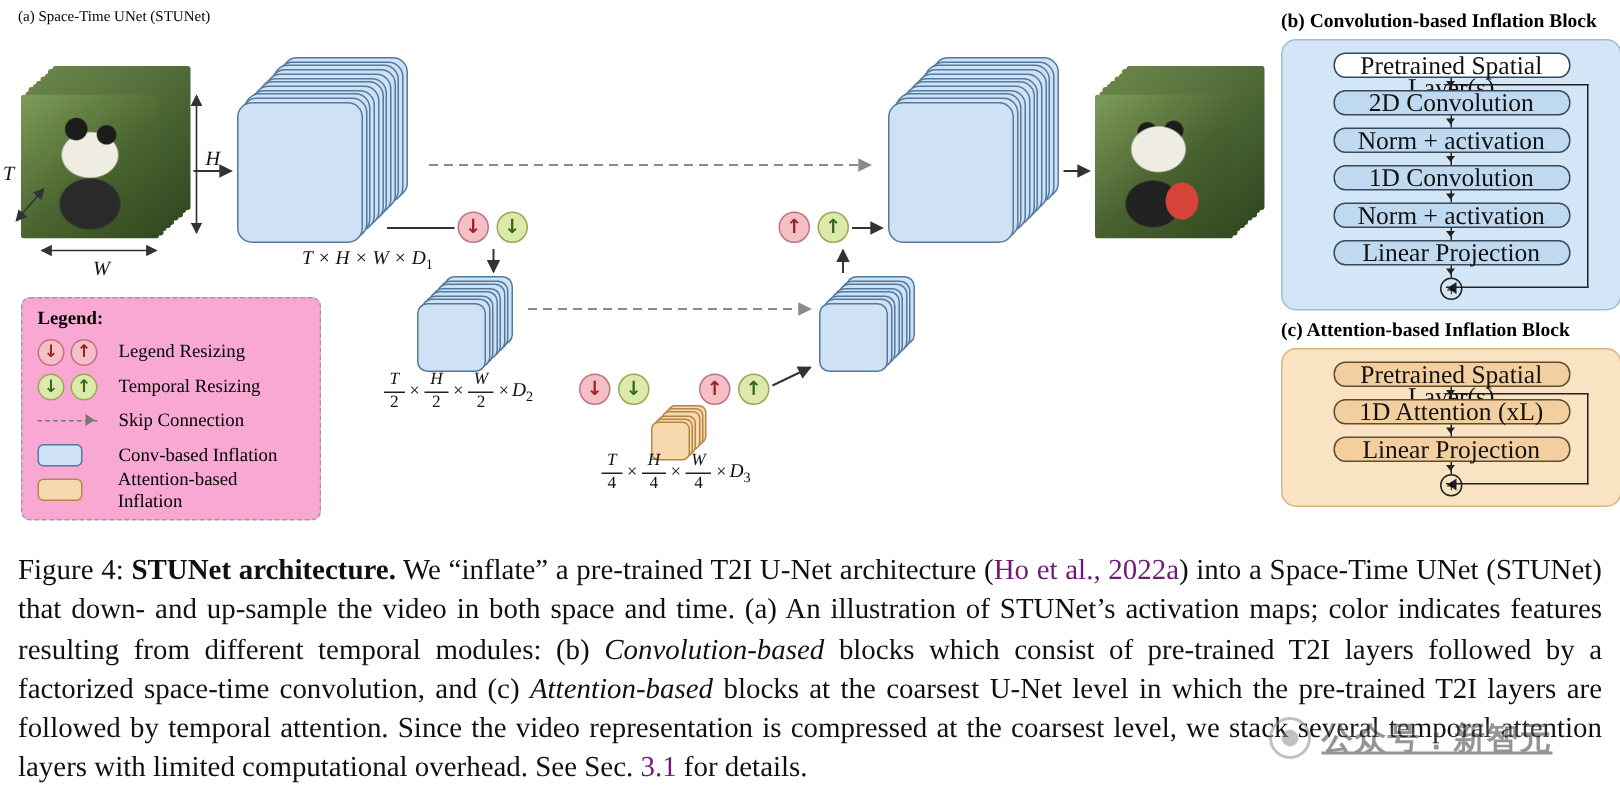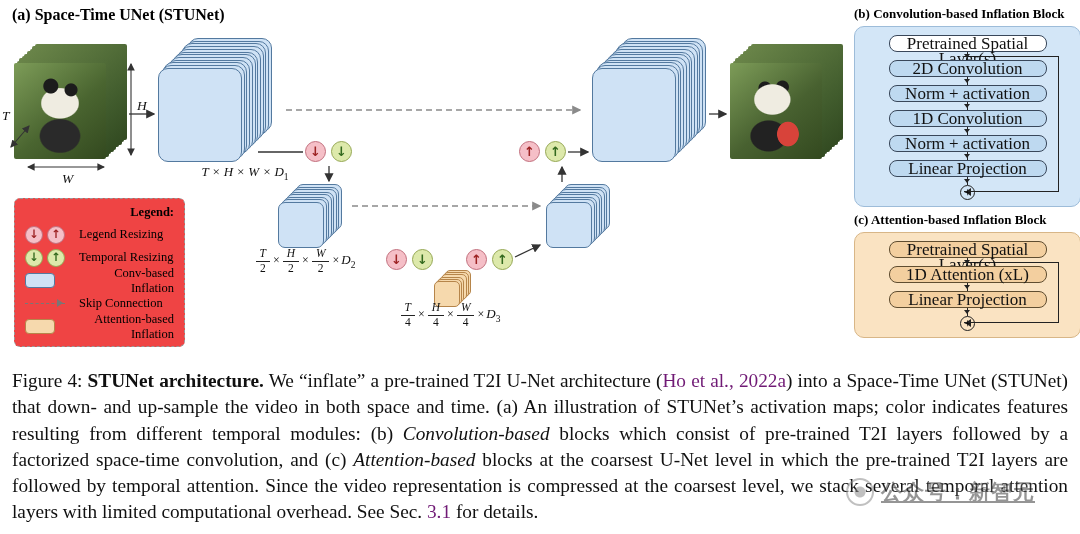--- a/index.html
+++ b/index.html
@@ -2,21 +2,21 @@
 <html><head>
 <meta charset="utf-8">
 <style>
   * { box-sizing: border-box; margin: 0; padding: 0; }
   html, body { background: #fff; }
   .page { position: relative; width: 1080px; height: 534px; background: #fff; overflow: hidden;
           font-family: "Liberation Serif", "DejaVu Serif", serif; }
 
   .figure-area { position: absolute; left: 0; top: 0; width: 1080px; height: 362px; }
 
-  .pa-label { position: absolute; left: 12px; top: 6px; font-weight: bold; font-size: 16px; color: #000; }
+  .pa-label { position: absolute; left: 12px; top: 6px; font-weight: normal; font-size: 10px; color: #000; }
 
   
   .stack { position: absolute; }
   .stack .sl { position: absolute;
     left: calc(var(--i) * var(--dx));
     top: calc((var(--n) - var(--i)) * var(--dy));
     width: var(--w); height: var(--h);
     border-radius: var(--r);
     background: var(--fill); border: 1px solid var(--stroke); }
   .blue { --fill:#cfe2f5; --stroke:#53799f; }
@@ -72,22 +72,22 @@
 
   
   .circ { width: 21px; height: 21px; border-radius: 50%; display: inline-flex; align-items: center; justify-content: center;
           font-family: "DejaVu Sans", sans-serif; font-weight: bold; font-size: 13px; line-height: 1; }
   .dcirc { position: absolute; }
   .c-sp { background: #f5bfc7; border: 1px solid #c2707e; color: #9c2323; }
   .c-tm { background: #dde9ab; border: 1px solid #96a855; color: #33691e; }
   .circ.small { width: 18px; height: 18px; font-size: 11.5px; }
 
   
-  .legend { position: absolute; left: 14px; top: 198px; width: 171px; background: #ef4444;
-            border: 1.5px dashed #999; border-radius: 6px; padding: 6px 10px 8px; text-align: right; }
+  .legend { position: absolute; left: 14px; top: 198px; width: 200px; background: #f9a8d4;
+            border: 1.5px dashed #999; border-radius: 6px; padding: 6px 10px 8px; }
   .leg-title { font-weight: bold; font-size: 12.5px; margin-bottom: 3px; }
   .leg-row { display: flex; align-items: center; gap: 8px; height: 23px; font-size: 12.5px; }
   .leg-icons { width: 46px; display: flex; gap: 4px; align-items: center; }
   .leg-dash { width: 40px; border-top: 1.6px dashed #777; position: relative; }
   .leg-dash::after { content: ""; position: absolute; right: -2px; top: -4.8px;
                      border: 4px solid transparent; border-left: 6px solid #777; }
   .swatch { width: 30px; height: 15px; border-radius: 4px; }
   .sw-blue { background: #cfe2f5; border: 1px solid #53799f; }
   .sw-tan  { background: #f6d9ad; border: 1px solid #b6854a; }
 
@@ -323,29 +323,29 @@
               <span>↓</span>
             </span>
             <span class="circ small c-tm">
               <span>↑</span>
             </span>
           </span>
         <span class="leg-label">Temporal Resizing</span>
       </div>
       <div class="leg-row">
         <span class="leg-icons">
+            <span class="leg-dash"></span>
+          </span>
+        <span class="leg-label">Skip Connection</span>
+      </div>
+      <div class="leg-row">
+        <span class="leg-icons">
             <span class="swatch sw-blue"></span>
           </span>
         <span class="leg-label">Conv-based Inflation</span>
-      </div>
-      <div class="leg-row">
-        <span class="leg-icons">
-            <span class="leg-dash"></span>
-          </span>
-        <span class="leg-label">Skip Connection</span>
       </div>
       <div class="leg-row">
         <span class="leg-icons">
             <span class="swatch sw-tan"></span>
           </span>
         <span class="leg-label">Attention-based Inflation</span>
       </div>
     </div>
 
     <div class="panel panel-b">

